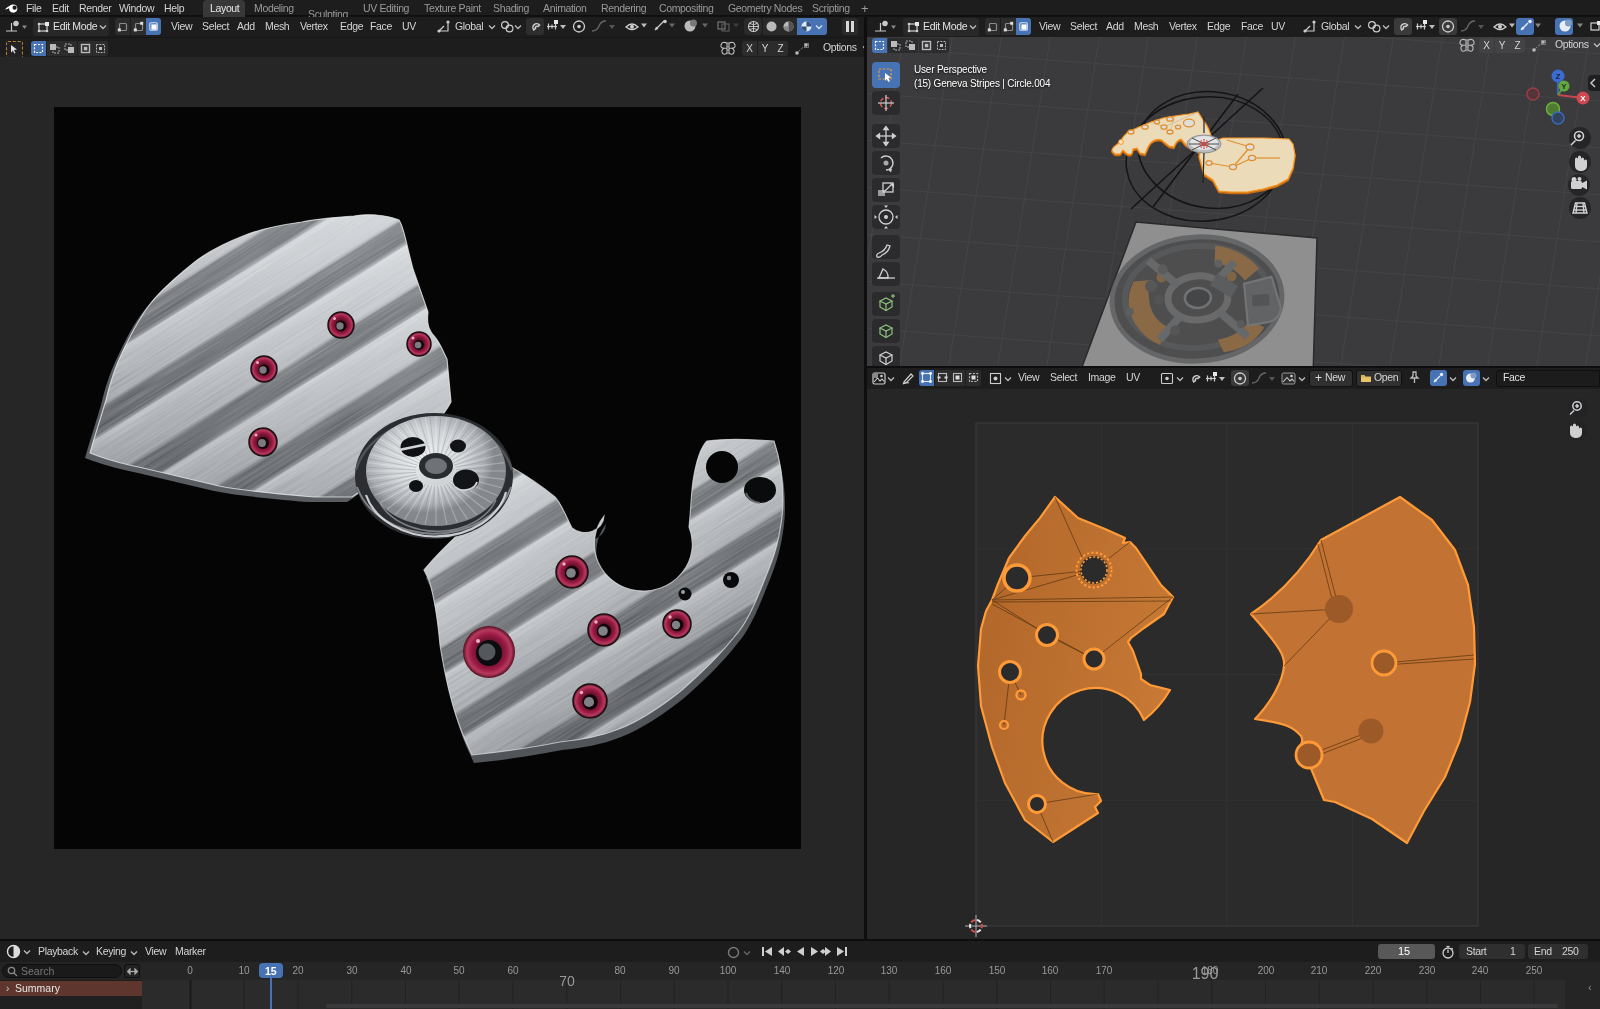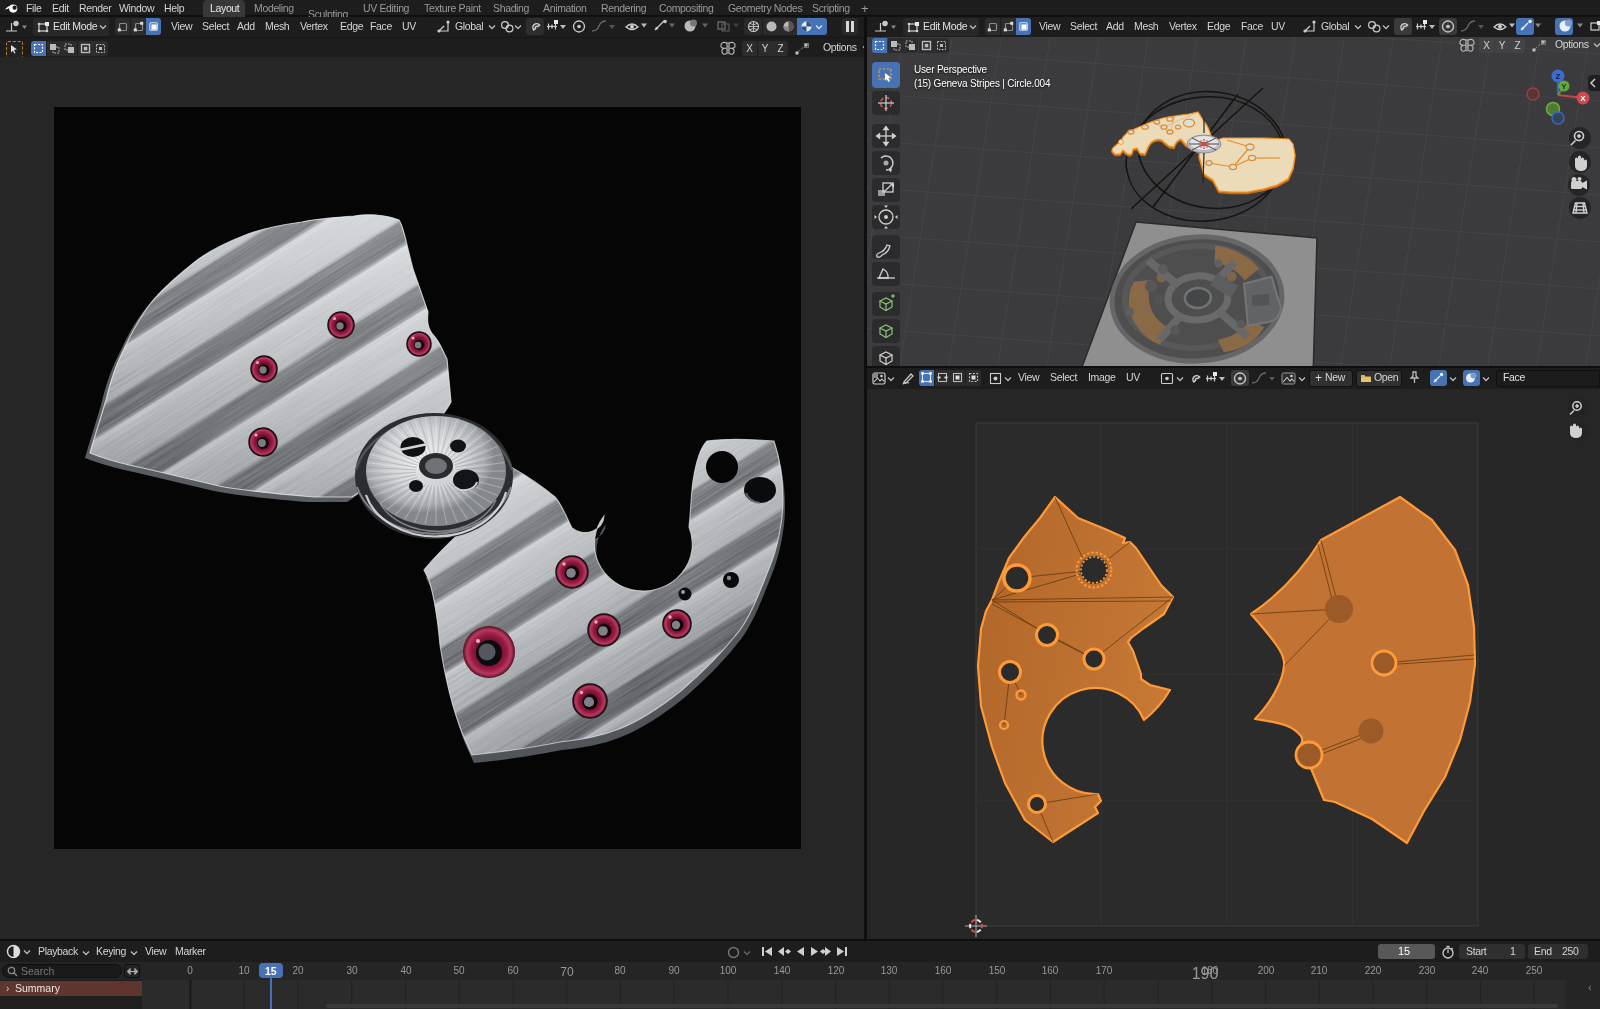--- a/index.html
+++ b/index.html
@@ -1142,21 +1142,21 @@
       <line x1="1392.2" y1="18" x2="1392.2" y2="47" stroke="#222222" stroke-width="1"></line>
       <line x1="48.5" y1="18" x2="48.5" y2="47" stroke="#1a1a1a" stroke-width="2"></line>
     </svg>
     <span class="abs" style="left:190px;top:24px;font-size:10px;color:#999;transform:translateX(-50%);">0</span>
     <span class="abs" style="left:244px;top:24px;font-size:10px;color:#999;transform:translateX(-50%);">10</span>
     <span class="abs" style="left:298px;top:24px;font-size:10px;color:#999;transform:translateX(-50%);">20</span>
     <span class="abs" style="left:352px;top:24px;font-size:10px;color:#999;transform:translateX(-50%);">30</span>
     <span class="abs" style="left:406px;top:24px;font-size:10px;color:#999;transform:translateX(-50%);">40</span>
     <span class="abs" style="left:459px;top:24px;font-size:10px;color:#999;transform:translateX(-50%);">50</span>
     <span class="abs" style="left:513px;top:24px;font-size:10px;color:#999;transform:translateX(-50%);">60</span>
-    <span class="abs" style="left:567px;top:24px;font-size:12px;color:#999;transform:translateX(-50%);">70</span>
+    <span class="abs" style="left:567px;top:32px;font-size:14px;color:#999;transform:translateX(-50%);">70</span>
     <span class="abs" style="left:620px;top:24px;font-size:10px;color:#999;transform:translateX(-50%);">80</span>
     <span class="abs" style="left:674px;top:24px;font-size:10px;color:#999;transform:translateX(-50%);">90</span>
     <span class="abs" style="left:728px;top:24px;font-size:10px;color:#999;transform:translateX(-50%);">100</span>
     <span class="abs" style="left:782px;top:24px;font-size:10px;color:#999;transform:translateX(-50%);">140</span>
     <span class="abs" style="left:836px;top:24px;font-size:10px;color:#999;transform:translateX(-50%);">120</span>
     <span class="abs" style="left:889px;top:24px;font-size:10px;color:#999;transform:translateX(-50%);">130</span>
     <span class="abs" style="left:943px;top:24px;font-size:10px;color:#999;transform:translateX(-50%);">160</span>
     <span class="abs" style="left:997px;top:24px;font-size:10px;color:#999;transform:translateX(-50%);">150</span>
     <span class="abs" style="left:1050px;top:24px;font-size:10px;color:#999;transform:translateX(-50%);">160</span>
     <span class="abs" style="left:1104px;top:24px;font-size:10px;color:#999;transform:translateX(-50%);">170</span>

